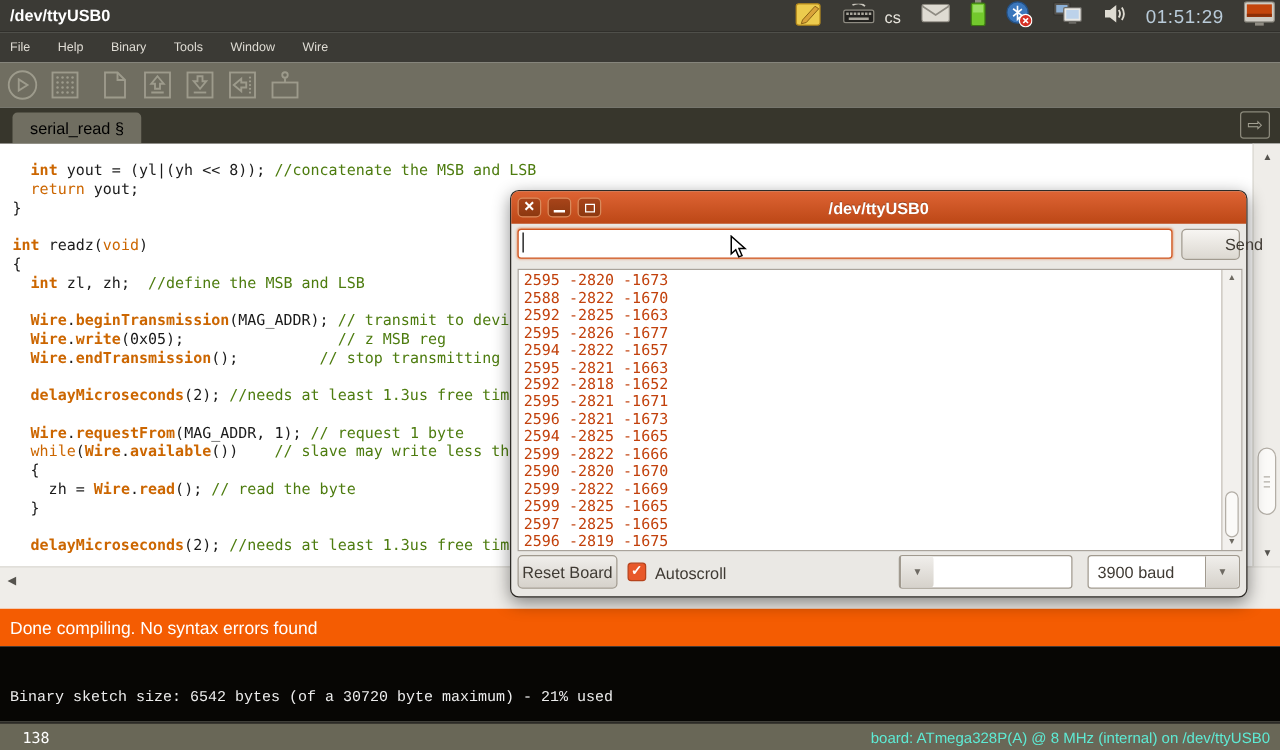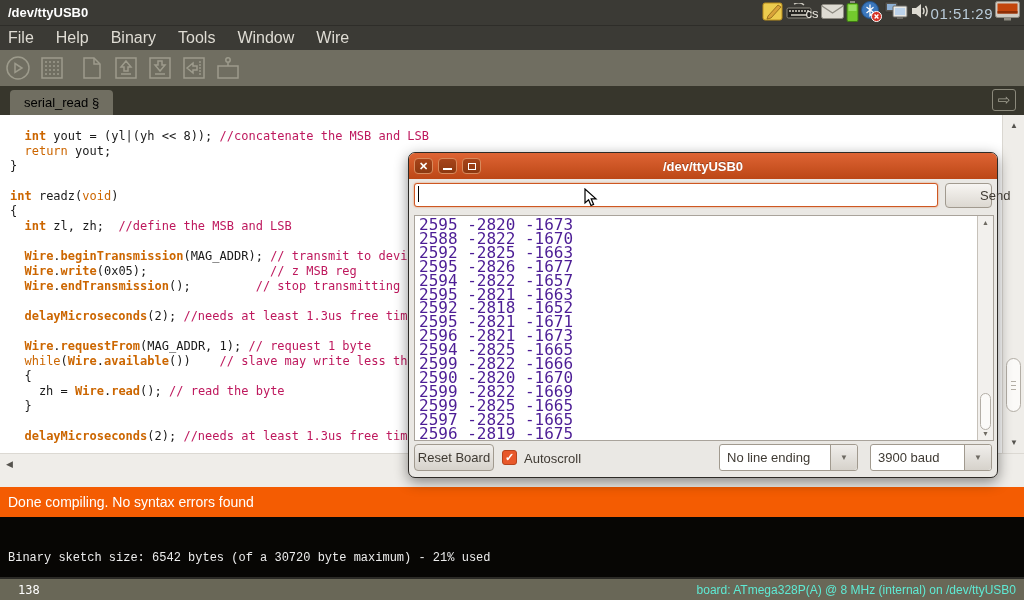--- a/index.html
+++ b/index.html
@@ -3,28 +3,28 @@
 <meta charset="utf-8">
 <style>
   * { margin:0; padding:0; box-sizing:border-box; }
   html,body { width:1024px; height:600px; overflow:hidden; }
   body { position:relative; font-family:"Liberation Sans", sans-serif; background:#fff; }
 
   
   .top-panel { position:absolute; left:0; top:0; width:1024px; height:26px;
     background:#3b3a35; border-bottom:1px solid #2e2d29; display:flex; align-items:center; }
   .app-title { color:#fff; font-weight:bold; font-size:13px; padding-left:8px; }
-  .tray { position:absolute; right:4px; top:0; height:26px; display:flex; align-items:center; gap:2px; }
+  .tray { position:absolute; right:4px; top:0; height:26px; display:flex; align-items:center; gap:16px; }
   .kb-label { color:#e6e3db; font-size:13px; margin-left:-8px; }
   .clock { color:#b9cbd9; font-size:15px; letter-spacing:0.5px; }
 
   
   .menu-bar { position:absolute; left:0; top:26px; width:1024px; height:24px;
     background:#3b3a35; display:flex; align-items:center; gap:22px; padding-left:8px; }
-  .menu-item { color:#dfdcd4; font-size:16px; cursor:default; }
+  .menu-item { color:#dfdcd4; font-size:10px; cursor:default; }
 
   
   .toolbar { position:absolute; left:0; top:50px; width:1024px; height:36px;
     background:#706e61; display:flex; align-items:center; gap:6px; padding-left:4px; }
   .tbtn { width:28px; height:28px; display:flex; align-items:center; justify-content:center; }
   .tbtn.gap { margin-left:6px; }
   .tbtn svg { display:block; }
 
   
   .tab-bar { position:absolute; left:0; top:86px; width:1024px; height:29px; background:#37362c; }
@@ -36,21 +36,21 @@
     display:flex; align-items:center; justify-content:center; }
 
   
   .editor { position:absolute; left:0; top:115px; width:1024px; height:338px; background:#fff; overflow:hidden; }
   .code { position:absolute; left:10px; top:14px; font-family:"DejaVu Sans Mono", monospace;
     font-size:12px; line-height:15px; white-space:pre; color:#1a1a1a; }
   .code .pl   { color:#1a1a1a; }
   .code .type { color:#cc6600; font-weight:bold; }
   .code .kw   { color:#cc6600; }
   .code .fn   { color:#cc6600; font-weight:bold; }
-  .code .com  { color:#be185d; }
+  .code .com  { color:#4d7c0f; }
 
   .editor-vscroll { position:absolute; right:0; top:115px; width:22px; height:338px;
     background:#efede9; border-left:1px solid #dad7d1; }
   .vs-arrow { position:absolute; left:0; width:22px; text-align:center; color:#55534e; font-size:8px; }
   .vs-thumb { position:absolute; left:3px; top:243px; width:15px; height:54px;
     background:#fbfaf8; border:1px solid #b3aea6; border-radius:8px; }
   .grip { position:absolute; left:4px; width:5px; border-top:1px solid #b3aea6; }
 
   .editor-hscroll { position:absolute; left:0; top:453px; width:1024px; height:34px;
     background:#efede9; border-top:1px solid #dcd9d3; }
@@ -86,21 +86,21 @@
   .sm-input { position:absolute; left:5px; top:30px; width:524px; height:24px;
     background:#fff; border:1px solid #ce5722; border-radius:3px;
     box-shadow:0 0 2px rgba(230,110,50,0.8); font-size:13px; padding:0 4px; outline:none; }
   .sm-send { position:absolute; left:536px; top:30px; width:47px; height:25px;
     background:linear-gradient(#f7f5f2,#dcd8d1); border:1px solid #a19a8f; border-radius:4px;
     color:#3f3a33; font-size:13px;padding-left:34px; }
 
   .sm-output { position:absolute; left:5px; top:62px; width:580px; height:226px;
     background:#fff; border:1px solid #a9a39b; overflow:hidden; }
   .serial-lines { position:absolute; left:4px; top:2px; font-family:"DejaVu Sans Mono", monospace;
-    font-size:16px; line-height:13.9px; color:#4c1d95; white-space:pre; }
+    font-size:12px; line-height:13.9px; color:#c2410c; white-space:pre; }
   .sm-scrollbar { position:absolute; right:0; top:0; width:16px; height:100%;
     background:#f2f0ed; border-left:1px solid #c6c1b9; }
   .sm-sb-arrow { position:absolute; left:0; width:15px; text-align:center; color:#6e6a62; font-size:7px; }
   .sm-sb-thumb { position:absolute; left:2px; top:177px; width:11px; height:37px;
     background:#fbfaf8; border:1px solid #b3aea6; border-radius:6px; }
 
   .sm-reset { position:absolute; left:5px; top:291px; width:80px; height:27px;
     background:linear-gradient(#f0eeeb,#d6d2cb); border:1px solid #a19a8f; border-radius:4px;
     color:#3f3a33; font-size:13px; }
   .sm-checkbox { position:absolute; left:93px; top:297px; width:15px; height:15px;
@@ -355,21 +355,20 @@
       <div class="sm-sb-thumb"></div>
       <div class="sm-sb-arrow" style="bottom:3px;">▼</div>
     </div>
   </div>
 
   <button class="sm-reset">Reset Board</button>
   <div class="sm-checkbox"><span>✓</span></div>
   <span class="sm-autoscroll-label">Autoscroll</span>
 
   <div class="dropdown dd-lineending">
-    <span class="dd-value">No line ending</span>
     <span class="dd-btn">▼</span>
   </div>
   <div class="dropdown dd-baud">
     <span class="dd-value">3900 baud</span>
     <span class="dd-btn">▼</span>
   </div>
 </div>
 
 <div class="caret"></div>
 

